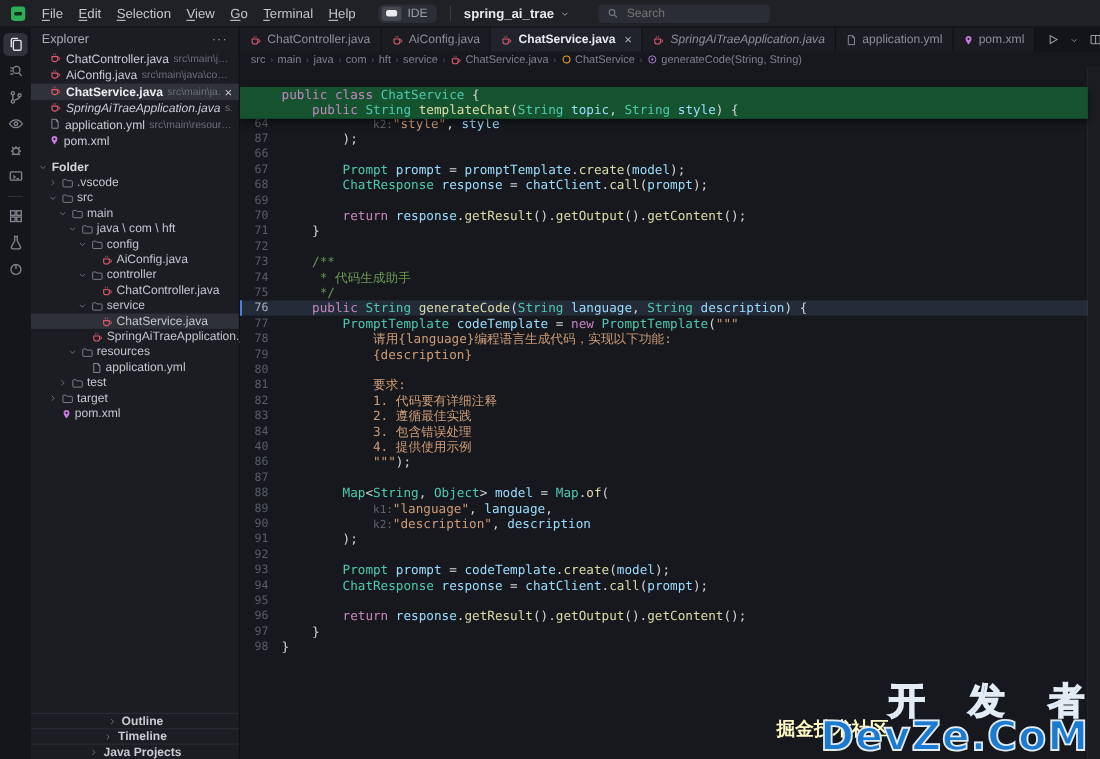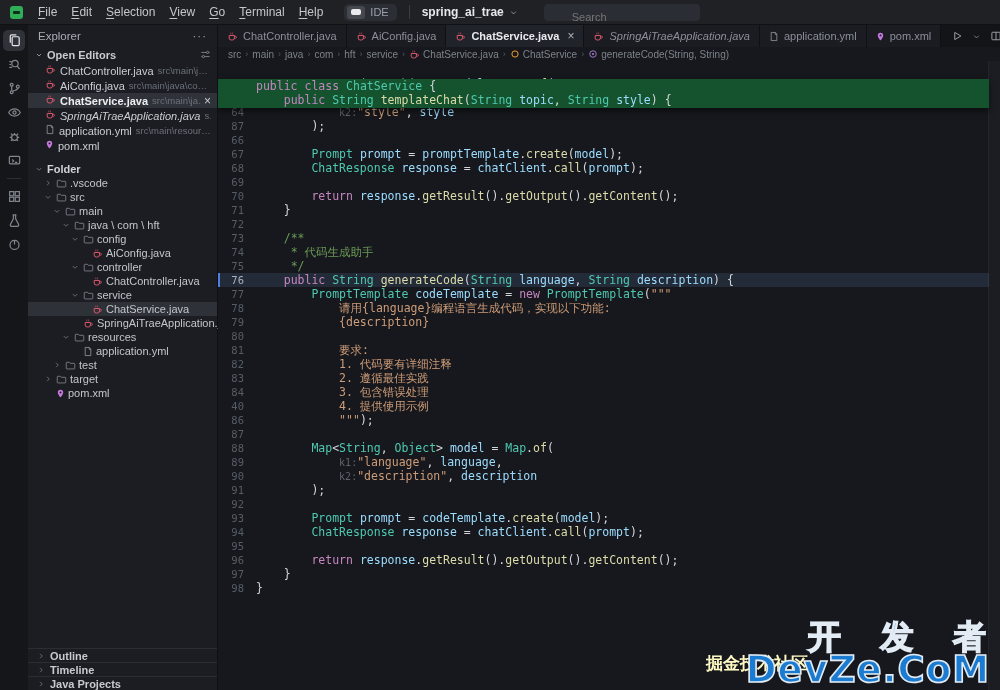--- a/index.html
+++ b/index.html
@@ -17,21 +17,21 @@
   .ide-badge{display:flex;align-items:center;gap:5px;background:#2b2e34;border-radius:5px;
              padding:2px 8px 2px 3px;margin-left:14px;}
   .ide-badge .ibx{width:18px;height:13px;background:#45494f;border-radius:3px;
                   display:flex;align-items:center;justify-content:center;}
   .ide-badge .ibx i{display:block;width:10px;height:6px;background:#e8eaee;border-radius:2px;}
   .ide-badge span{color:#9aa0a7;font-size:11px;}
   .tb-sep{width:1px;height:14px;background:#3a3d43;margin:0 12px;}
   .project{display:flex;align-items:center;gap:5px;font-weight:bold;color:#e6e8eb;}
   .project svg{color:#9aa0a7;}
   .searchbox{display:flex;align-items:center;gap:6px;background:#2a2d33;border-radius:4px;
-             height:17px;padding:0 8px;margin-left:26px;width:140px;color:#787d85;flex-direction:column;}
+             height:17px;padding:0 8px;margin-left:26px;width:140px;color:#787d85;}
   .searchbox input{background:transparent;border:0;outline:0;color:#9aa0a7;font-size:11px;width:100px;
                    font-family:"Liberation Sans",sans-serif;}
 
   
   .main{display:flex;height:665px;}
 
   .activitybar{width:28px;background:#15161a;display:flex;flex-direction:column;align-items:center;
                padding-top:5px;flex:none;}
   .ab-icon{width:22px;height:21px;display:flex;align-items:center;justify-content:center;
            color:#81858d;border-radius:5px;margin-bottom:3px;}
@@ -59,21 +59,21 @@
   .folder-head{margin-top:9px;}
   .tree{flex:none;}
   .tree-row{height:14px;display:flex;align-items:center;gap:3px;white-space:nowrap;color:#c2c6cc;}
   .tree-row.selected{background:#2e3137;}
   .tree-row.bold{font-weight:bold;color:#cfd3d8;}
   .tree-row svg{flex:none;}
   .chev{color:#8b9097;width:10px;display:flex;justify-content:center;flex:none;}
   .spacer10{width:10px;flex:none;}
   .sb-flex{flex:1;}
   .sb-bottom{border-top:1px solid #2a2d33;height:13px;display:flex;align-items:center;gap:4px;
-             padding:0 8px;font-weight:bold;color:#c7cad0;flex:none;}
+             padding:0 8px;font-weight:bold;color:#c7cad0;flex:none;justify-content:center;}
 
   
   .editor{flex:1;display:flex;flex-direction:column;background:#16181d;position:relative;min-width:0;}
   .tabbar{height:22px;background:#131418;display:flex;align-items:stretch;flex:none;}
   .tab{display:flex;align-items:center;gap:5px;padding:0 9px;font-size:11px;color:#8a8f98;
        background:#1a1c21;border-right:1px solid #0f1013;white-space:nowrap;}
   .tab.active{background:#20232a;color:#e8eaee;}
   .tab.active .tname{font-weight:bold;}
   .tab .tname.italic{font-style:italic;}
   .tab .close{color:#aeb3ba;margin-left:3px;font-size:12px;}
@@ -207,34 +207,20 @@
           <circle cx="8" cy="8.5" r="4.8" stroke="currentColor" fill="none" stroke-width="1.3"></circle>
           <path d="M8 3.2V8" stroke="currentColor" fill="none" stroke-width="1.3"></path>
         </svg>
       </div>
     </div>
 
   <div class="sidebar">
     <div class="sb-header">
       <span>Explorer</span>
       <span class="dots">···</span>
-    </div>
-    <div class="oe-head">
-      <span class="chev">
-          <svg width="8" height="8" viewBox="0 0 16 16">
-            <path d="M4 6l4 4 4-4" stroke="currentColor" fill="none" stroke-width="2"></path>
-          </svg>
-        </span>
-      <span>Open Editors</span>
-      <span class="grow"></span>
-      <svg width="11" height="11" viewBox="0 0 16 16">
-          <circle cx="11" cy="5" r="1.6" stroke="currentColor" fill="none" stroke-width="1.2"></circle>
-          <path d="M2 5h7.2M12.8 5H14M2 11h1.2M6.8 11H14" stroke="currentColor" stroke-width="1.2"></path>
-          <circle cx="5" cy="11" r="1.6" stroke="currentColor" fill="none" stroke-width="1.2"></circle>
-        </svg>
     </div>
     <div id="open-editors">
         <div class="oe-row">
           <span><svg width="11" height="11" viewBox="0 0 16 16">
               <path d="M3.2 6.5h7.6v3.6a3 3 0 01-3 3H6.2a3 3 0 01-3-3z" stroke="#e0596e" fill="none" stroke-width="1.4"></path>
               <path d="M10.8 7.6h1.4a1.5 1.5 0 010 3h-1.4" stroke="#e0596e" fill="none" stroke-width="1.2"></path>
               <path d="M5.6 2.3c.9.8-.9 1.5 0 2.5M8.2 2.3c.9.8-.9 1.5 0 2.5" stroke="#e0596e" fill="none" stroke-width="1"></path>
             </svg></span>
           <span class="oe-name">ChatController.java</span>
           <span class="oe-path">src\main\java\com\...</span>

